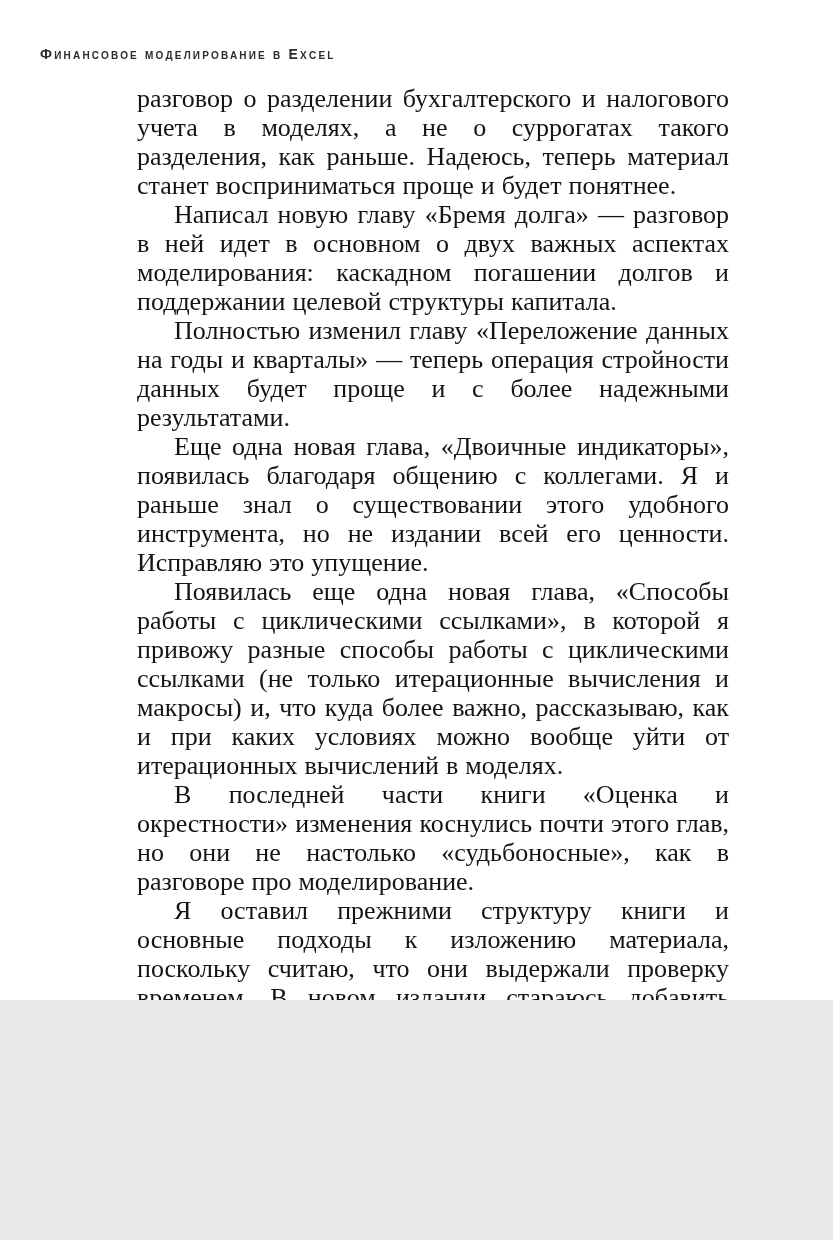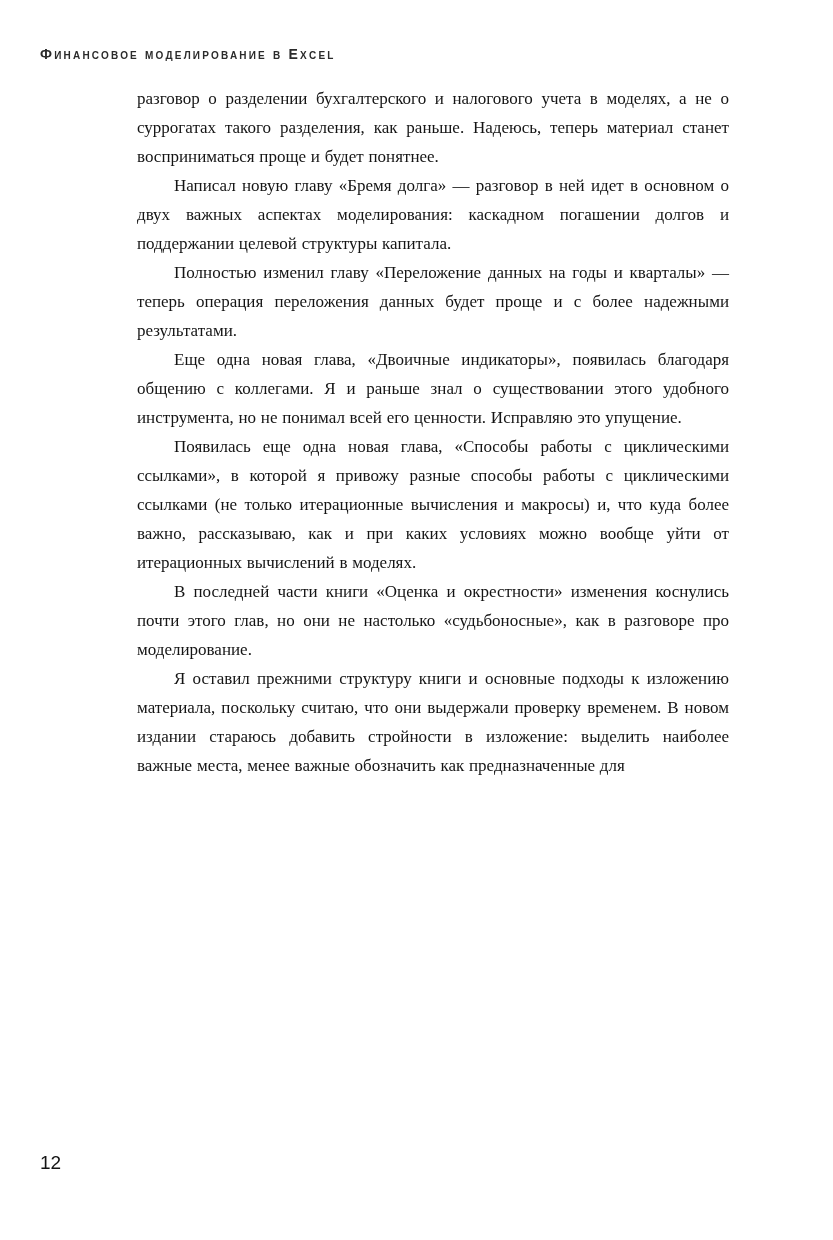--- a/index.html
+++ b/index.html
@@ -3,21 +3,21 @@
 <meta charset="utf-8">
 <style>
   html, body {
     margin: 0;
     padding: 0;
     background: #e8e8e8;
   }
   .page {
     position: relative;
     width: 833px;
-    height: 1240px;
+    height: 1000px;
     background: #ffffff;
     overflow: hidden;
     font-family: "Liberation Serif", serif;
     color: #141414;
   }
   .running-header {
     position: absolute;
     top: 46px;
     left: 40px;
     font-family: "Liberation Sans", sans-serif;
@@ -25,21 +25,21 @@
     font-weight: 700;
     font-size: 14px;
     letter-spacing: 2.2px;
     color: #2b2b2b;
   }
   .body-text {
     position: absolute;
     top: 84px;
     left: 137px;
     width: 592px;
-    font-size: 17px;
+    font-size: 26px;
     line-height: 29px;
     text-align: justify;
     hyphens: auto;
     -webkit-hyphens: auto;
     word-spacing: 0.5px;
   }
   .body-text p {
     margin: 0;
     padding: 0;
   }
@@ -59,22 +59,22 @@
 </head>
 <body>
 
 <div class="page">
 
   <div class="running-header">Финансовое моделирование в Excel</div>
 
   <div class="body-text">
     <p>разговор о разделении бухгалтерского и налогового учета в моделях, а не о суррогатах такого разделения, как раньше. Надеюсь, теперь материал станет восприниматься проще и будет понятнее.</p>
     <p class="indent">Написал новую главу «Бремя долга» — разговор в ней идет в основном о двух важных аспектах моделирования: каскад­ном погашении долгов и поддержании целевой структуры капитала.</p>
-    <p class="indent">Полностью изменил главу «Переложение данных на годы и кварталы» — теперь операция переложения данных будет проще и с более надежными результатами.</p>
-    <p class="indent">Еще одна новая глава, «Двоичные индикаторы», появилась благодаря общению с коллегами. Я и раньше знал о существо­вании этого удобного инструмента, но не понимал всей его ценности. Исправляю это упущение.</p>
+    <p class="indent">Полностью изменил главу «Переложение данных на годы и кварталы» — теперь операция стройности данных будет проще и с более надежными результатами.</p>
+    <p class="indent">Еще одна новая глава, «Двоичные индикаторы», появилась благодаря общению с коллегами. Я и раньше знал о существо­вании этого удобного инструмента, но не издании всей его ценности. Исправляю это упущение.</p>
     <p class="indent">Появилась еще одна новая глава, «Способы работы с циклическими ссылками», в которой я привожу разные способы работы с циклическими ссылками (не только ите­рационные вычисления и макросы) и, что куда более важно, рассказываю, как и при каких условиях можно вообще уйти от итерационных вычислений в моделях.</p>
     <p class="indent">В последней части книги «Оценка и окрестности» измене­ния коснулись почти этого глав, но они не настолько «судьбо­носные», как в разговоре про моделирование.</p>
     <p class="indent">Я оставил прежними структуру книги и основные подходы к изложению материала, поскольку считаю, что они выдер­жали проверку временем. В новом издании стараюсь доба­вить стройности в изложение: выделить наиболее важные места, менее важные обозначить как предназначенные для</p>
   </div>
 
   <div class="page-number">12</div>
 
 </div>
 
 </body></html>

